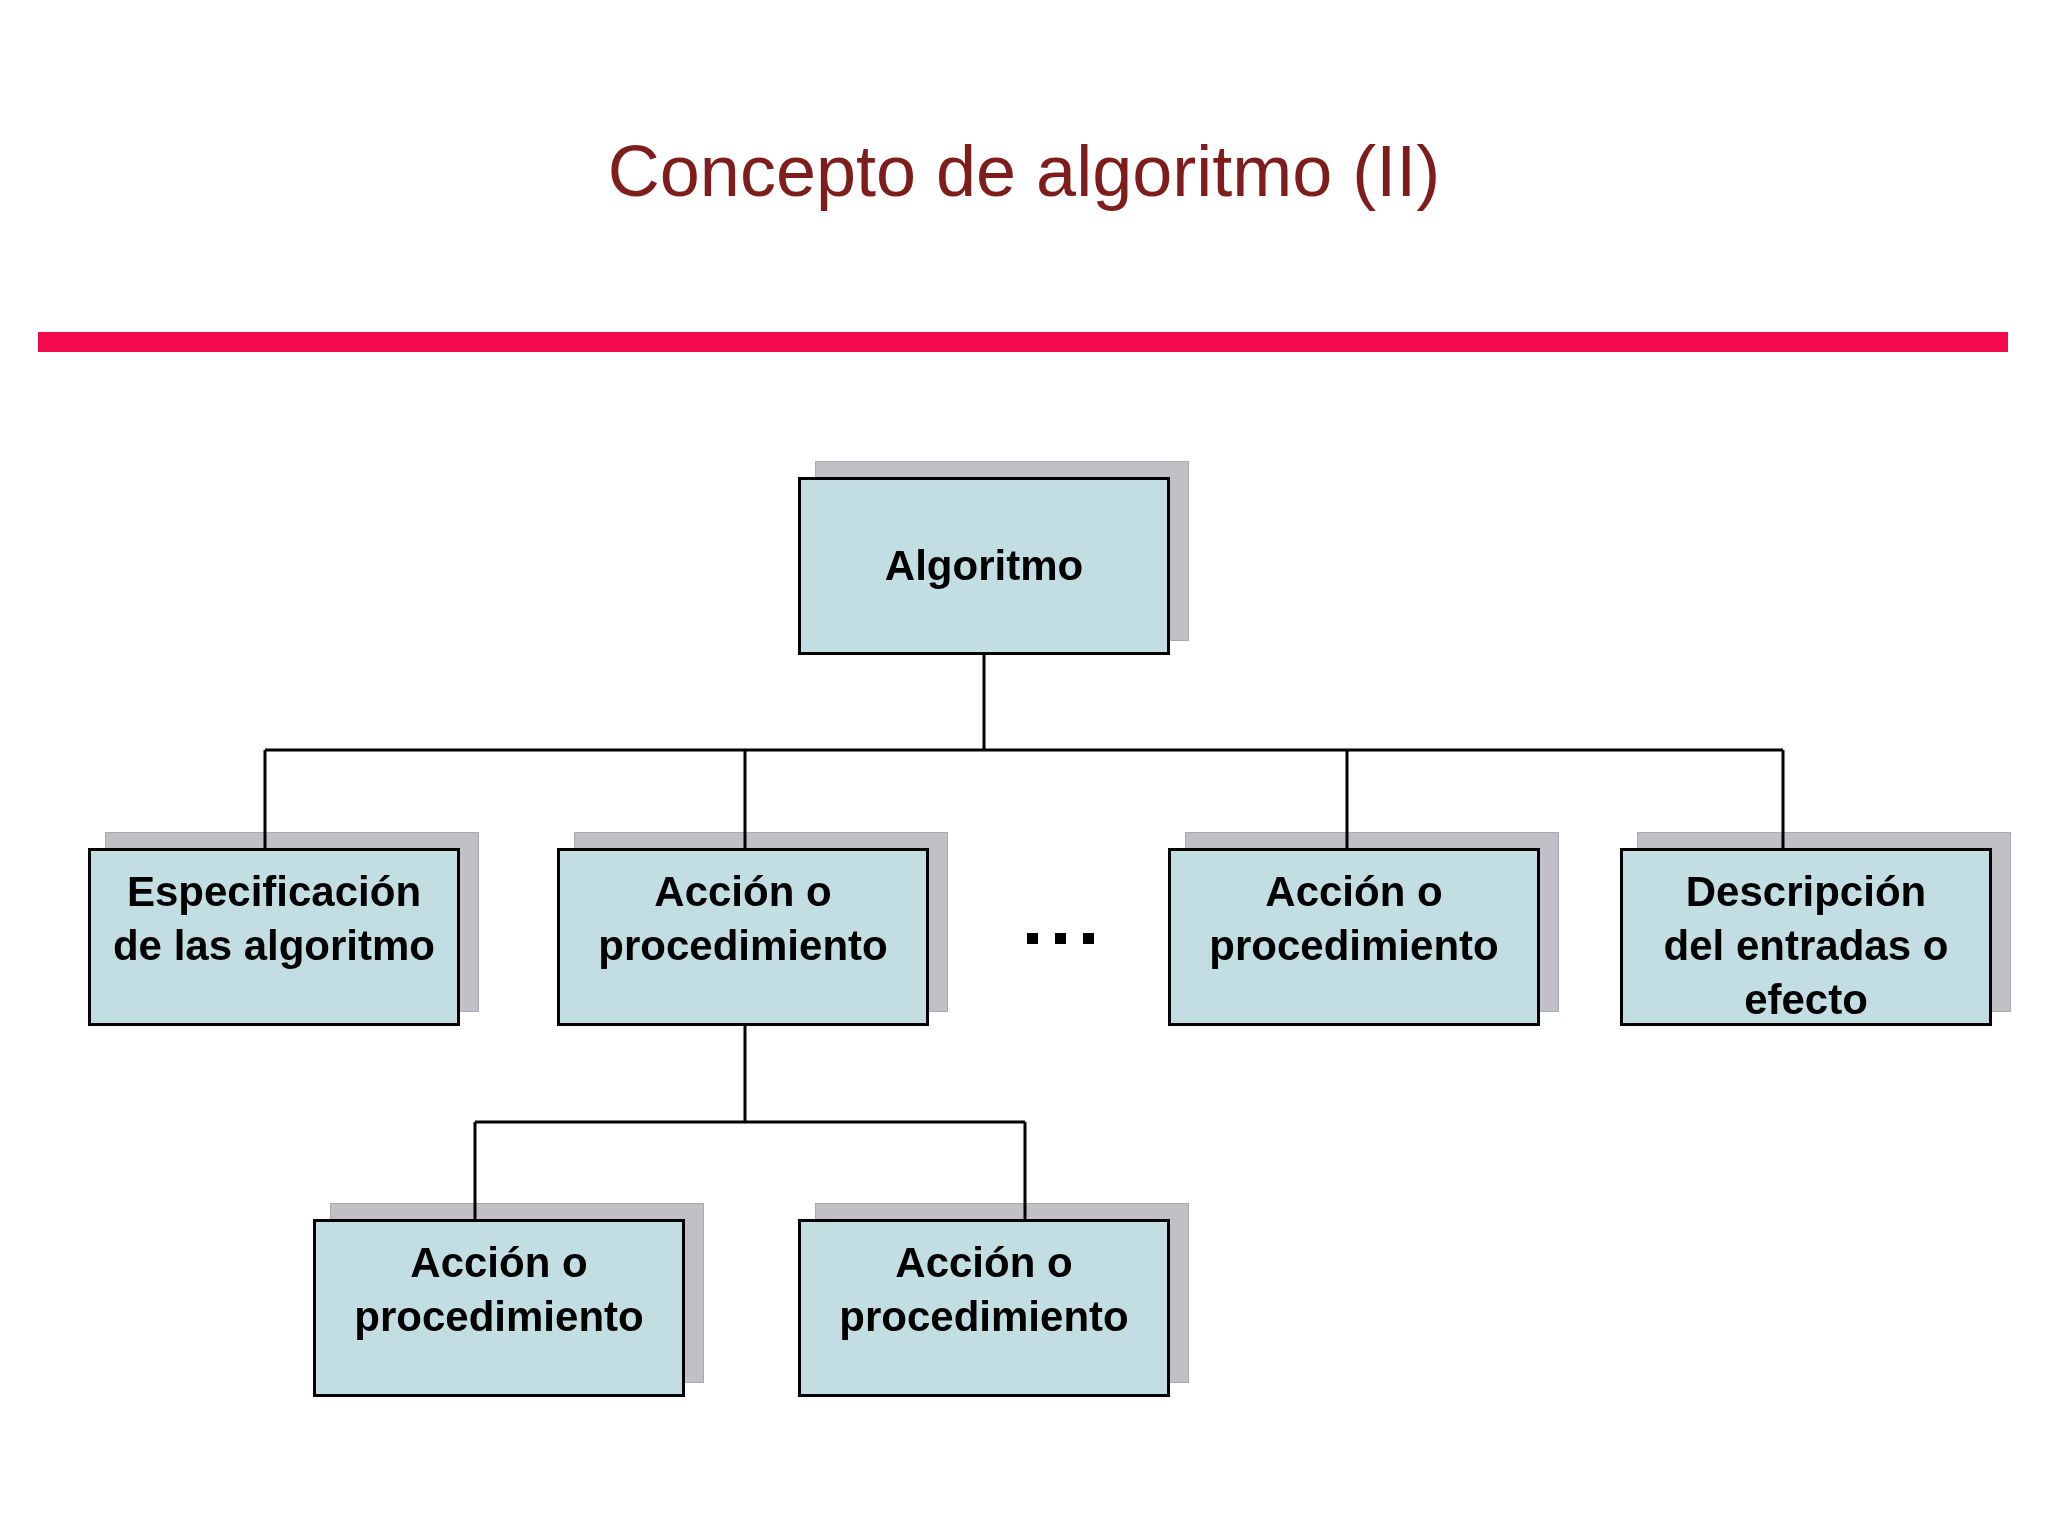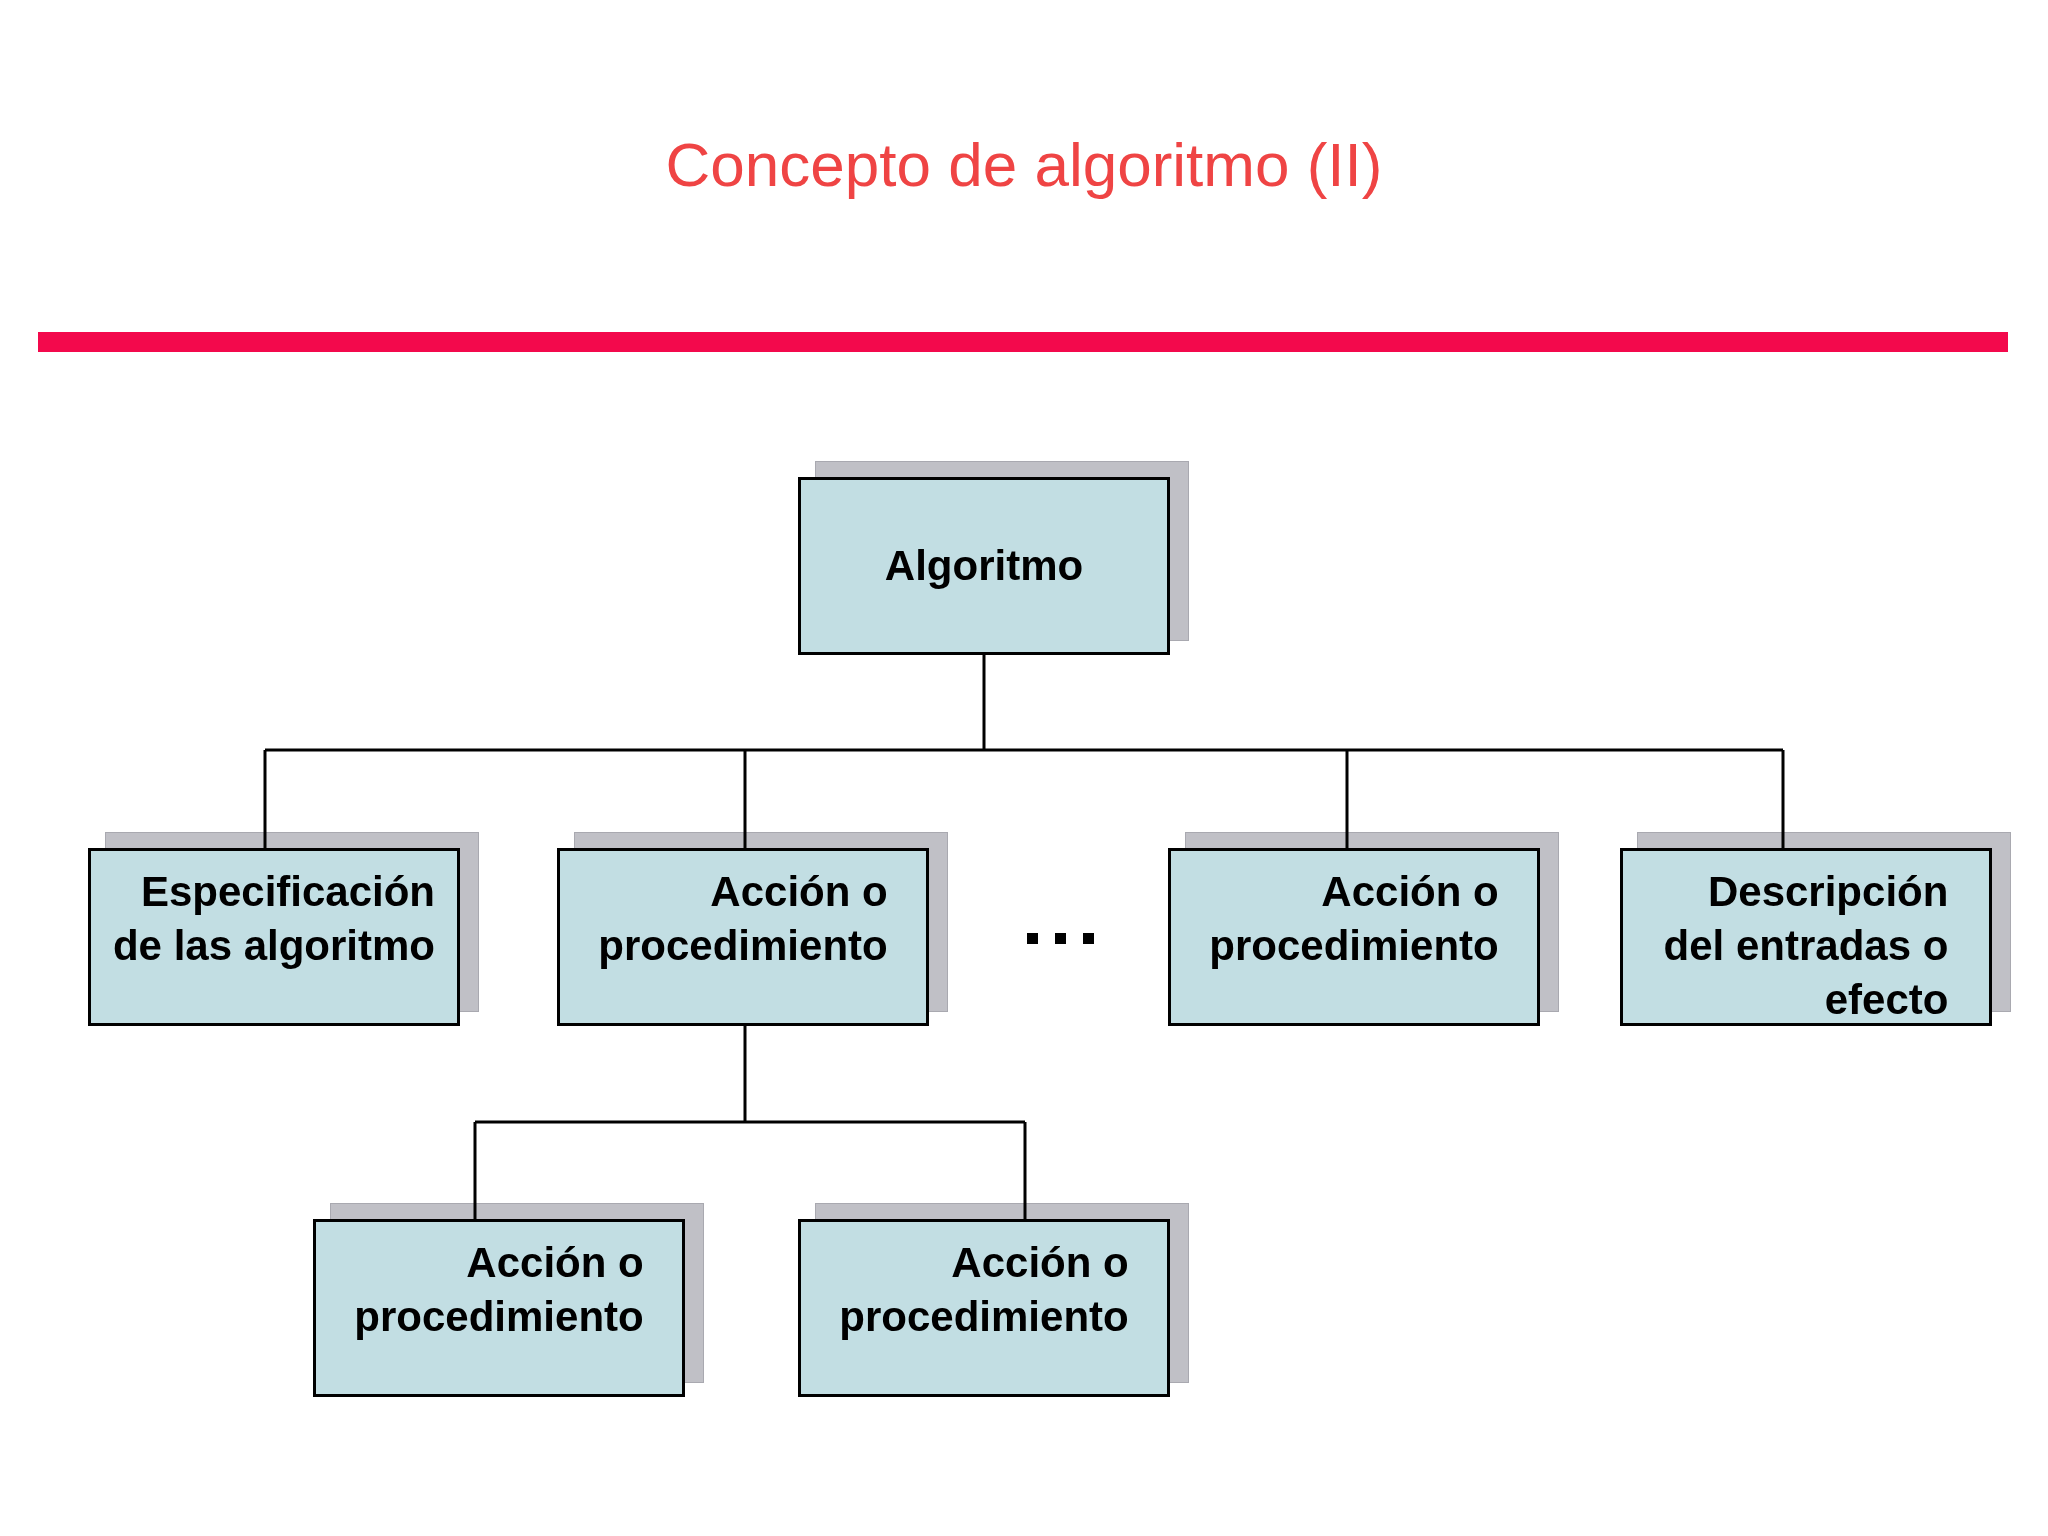--- a/index.html
+++ b/index.html
@@ -11,24 +11,24 @@
     font-family: "Liberation Sans", sans-serif;
     overflow: hidden;
   }
   .slide-title {
     position: absolute;
     left: 0;
     top: 128px;
     width: 2048px;
     margin: 0;
     text-align: center;
-    font-size: 62px;
+    font-size: 72px;
     font-weight: 400;
     line-height: 1.2;
-    color: #ef4444;
+    color: #7f1d1d;
     white-space: nowrap;
   }
   .accent-bar {
     position: absolute;
     left: 38px;
     top: 332px;
     width: 1970px;
     height: 20px;
     background: var(--accent, #f3094c);
   }
@@ -63,21 +63,21 @@
   }
   .node-box.v-center {
     align-items: center;
     padding-top: 0;
   }
   .node-label {
     font-size: 42px;
     font-weight: 700;
     line-height: 1.28;
     color: #000000;
-    text-align: right;
+    text-align: center;
     white-space: pre-line;
   }
   .ellipsis-dots {
     position: absolute;
     left: 1027px;
     top: 933px;
     display: flex;
     gap: 17px;
     z-index: 3;
   }

